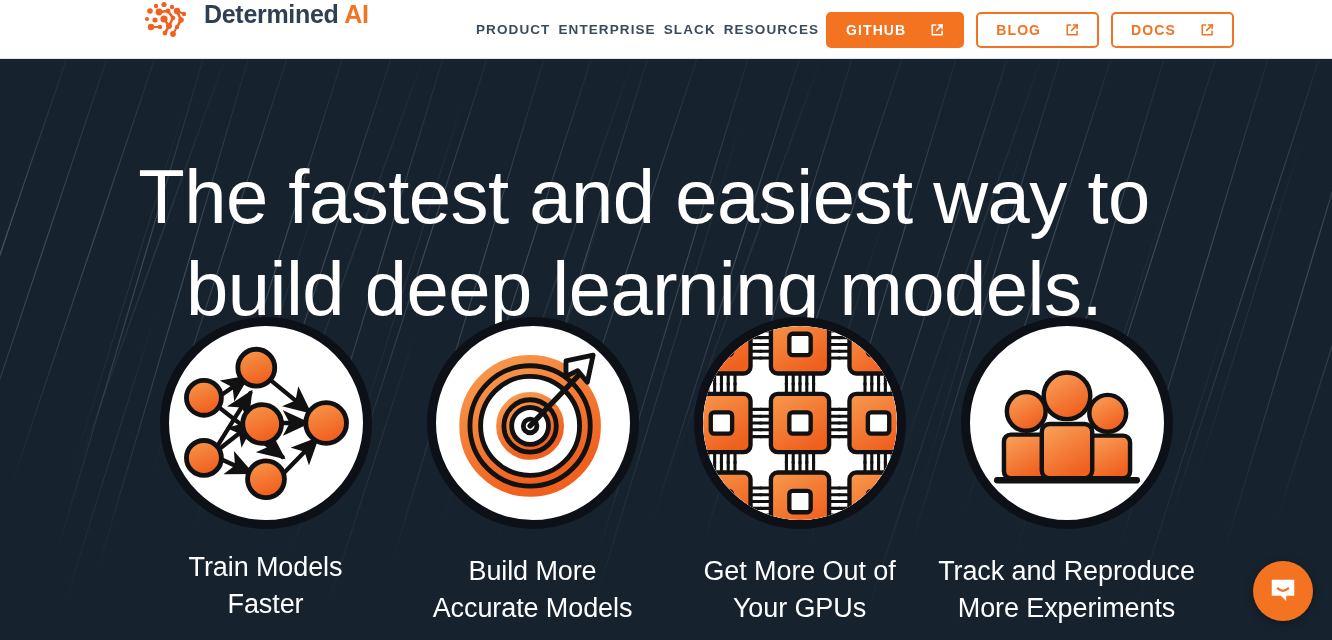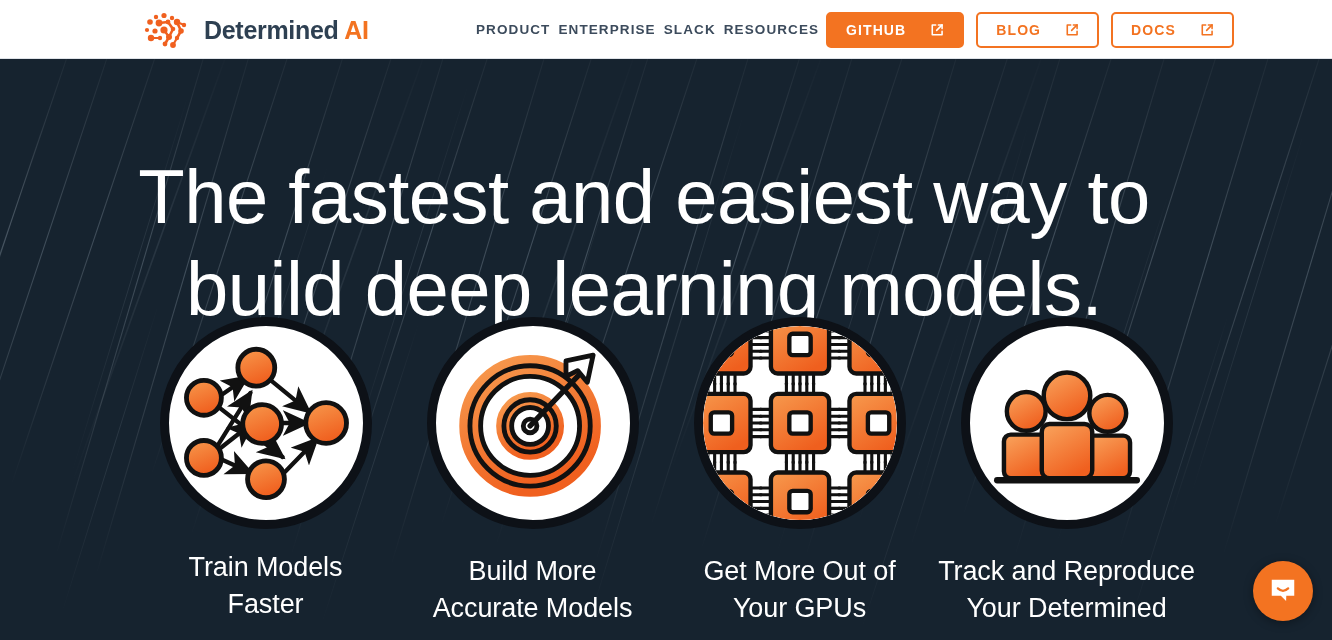--- a/index.html
+++ b/index.html
@@ -14,21 +14,21 @@
   .navbar {
     position: absolute; top: 0; left: 0;
     width: 1332px; height: 59px;
     background: #ffffff;
     border-bottom: 1px solid #dfe3e8;
     display: flex; align-items: center;
     z-index: 20;
   }
   .brand {
     position: absolute; left: 142px; top: 0;
-    height: 61px; display: flex; align-items: center; gap: 10px;
+    height: 61px; display: flex; gap: 10px;
     text-decoration: none;
   }
   .brand-mark { width: 52px; height: 40px; display: block; }
   .brand-text {
     font-size: 25px; font-weight: bold; letter-spacing: -0.3px;
     color: #2e4052; white-space: nowrap;
   }
   .brand-text .ai { color: #f37321; }
 
   .navlinks {
@@ -422,21 +422,21 @@
             <circle cx="142" cy="90" r="19" fill="url(#pg)"></circle>
             <rect x="120" y="113" width="45" height="44" rx="7" fill="url(#pg)"></rect>
             <circle cx="100" cy="72" r="24" fill="url(#pg)"></circle>
             <rect x="74" y="101" width="52" height="56" rx="8" fill="url(#pg)"></rect>
           </g>
           <path d="M28 159 H172" stroke="#111" stroke-width="6.5" stroke-linecap="round"></path>
         </svg>
       </div>
       <div class="feature-label">
         <span>Track and Reproduce</span><br>
-        <span>Your Determined</span>
+        <span>More Experiments</span>
       </div>
     </div>
 
   </div>
 </div>
 
 <div class="chat-launcher">
   <span>
     <svg viewBox="0 0 32 32" xmlns="http://www.w3.org/2000/svg">
       <path d="M4 4 h24 v17 h-8.5 l-0.2 5.6 -5.6 -5.6 H4 Z" fill="#ffffff"></path>

